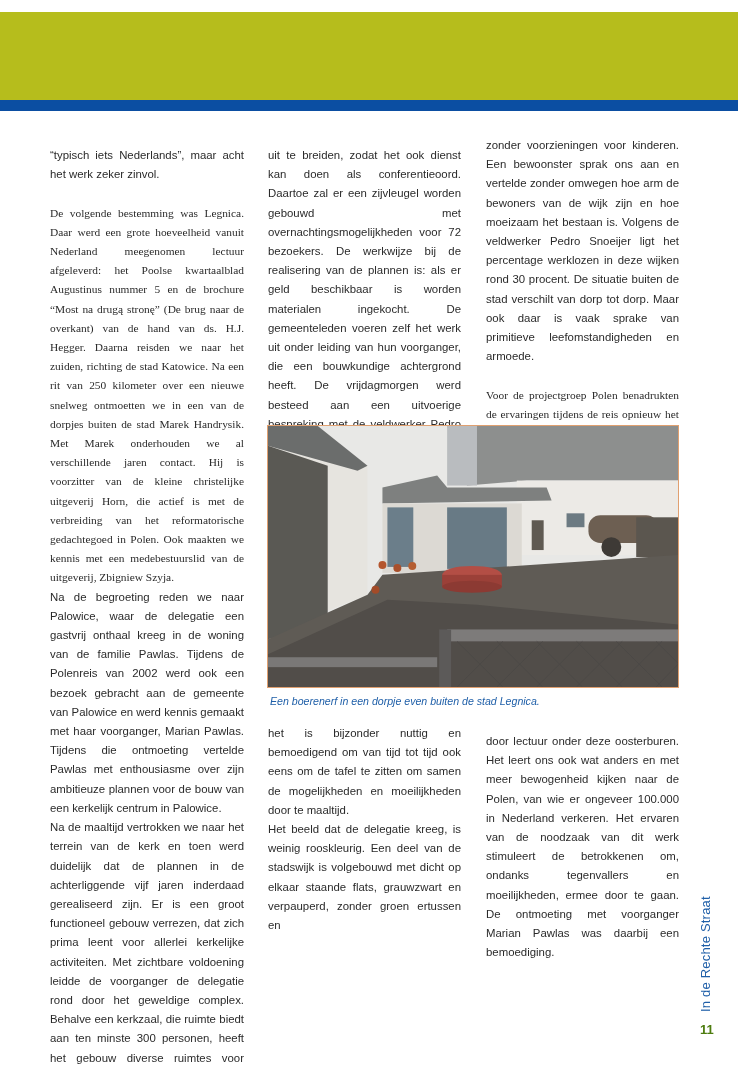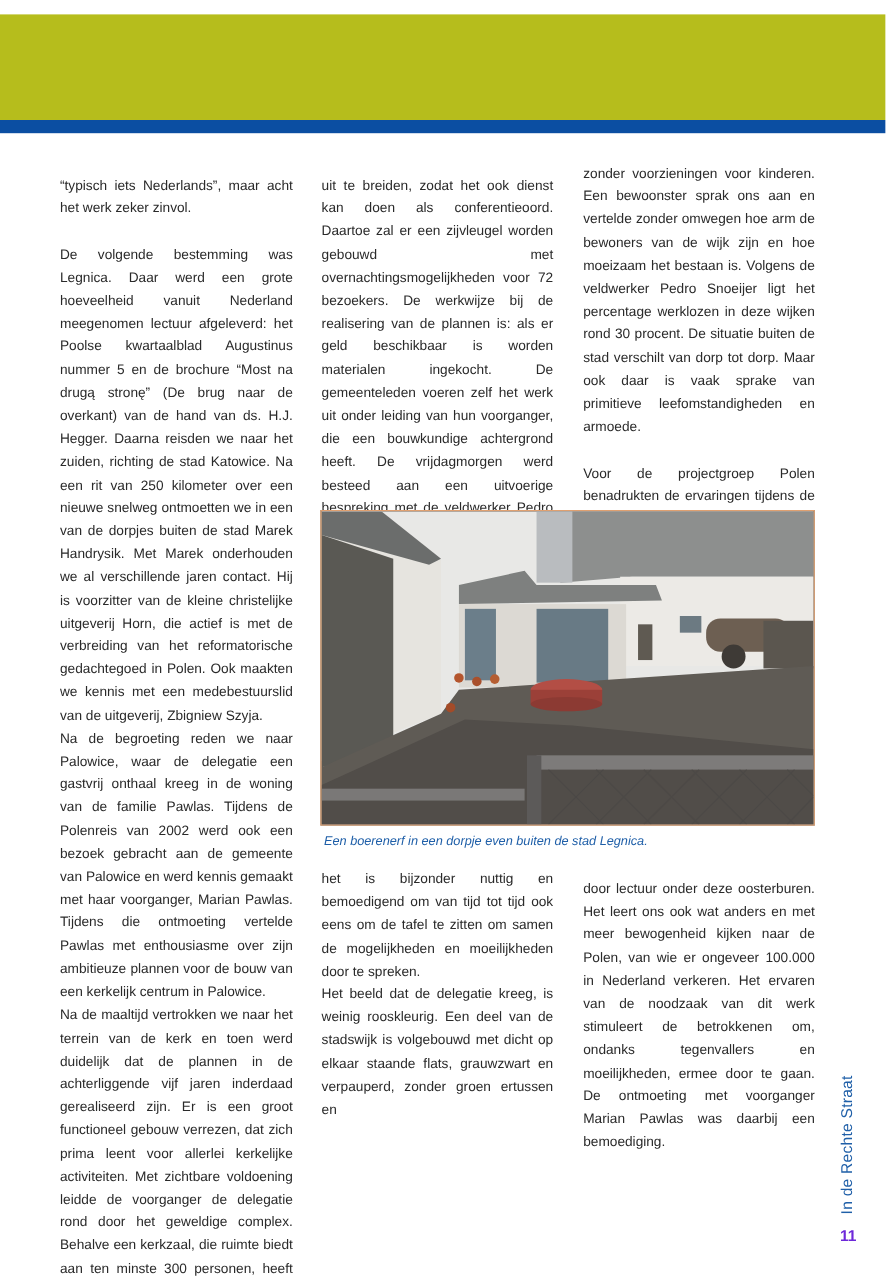--- a/index.html
+++ b/index.html
@@ -4,21 +4,21 @@
 <style>
   * { margin: 0; padding: 0; box-sizing: border-box; }
   html, body { width: 738px; height: 1068px; background: #ffffff; overflow: hidden; }
   body { position: relative; font-family: "Liberation Sans", "DejaVu Sans", sans-serif; color: #2a2a2a; }
 
   .band-green { position: absolute; left: 0; top: 12px; width: 738px; height: 88px; background: #b6bd1c; }
   .band-blue { position: absolute; left: 0; top: 100px; width: 738px; height: 11px; background: #0b4ea2; }
 
   .col { position: absolute; font-size: 11.4px; line-height: 19.2px; text-align: justify; }
   .col p { margin: 0; }
-  .col p.gap { margin-top: 19.2px; }
+  .col p.gap { margin-top: 19.2px; font-family: Liberation Serif, serif; }
   .col1 { left: 50px; top: 146px; width: 194px; }
   .col2 { left: 268px; top: 146px; width: 193px; }
   .col3 { left: 486px; top: 136px; width: 193px; }
   .col2b { left: 268px; top: 724px; width: 193px; }
   .col3b { left: 486px; top: 732px; width: 193px; }
 
   .photo-frame {
     position: absolute; left: 267px; top: 425px; width: 412px; height: 263px;
     border: 1px solid #e0a070; overflow: hidden; background: #6e6a62;
   }
@@ -29,21 +29,21 @@
     font-size: 10.6px; font-style: italic; color: #1f5fa8; line-height: 16px;
   }
 
   .side-label {
     position: absolute; left: 698px; top: 1012px;
     transform-origin: 0 0; transform: rotate(-90deg);
     font-size: 13px; color: #1f5fa8; white-space: nowrap; letter-spacing: 0.2px;
   }
   .page-number {
     position: absolute; left: 700px; top: 1022px;
-    font-size: 13px; font-weight: bold; color: #6d28d9;
+    font-size: 13px; font-weight: bold; color: #4d7c0f;
   }
 </style>
 </head>
 <body>
 
 <div class="band-green"></div>
 <div class="band-blue"></div>
 
 <div class="col col1">
   <p>“typisch iets Nederlands”, maar acht het werk zeker zinvol.</p>
@@ -113,21 +113,21 @@
       <line x1="356" y1="217" x2="310" y2="263"></line>
       <line x1="396" y1="217" x2="350" y2="263"></line>
       <line x1="412" y1="240" x2="390" y2="263"></line>
     </g>
   </svg>
 </div>
 
 <div class="caption">Een boerenerf in een dorpje even buiten de stad Legnica.</div>
 
 <div class="col col2b">
-  <p>het is bijzonder nuttig en bemoedigend om van tijd tot tijd ook eens om de tafel te zitten om samen de mogelijkheden en moeilijkheden door te spreken.</p>
+  <p>het is bijzonder nuttig en bemoedigend om van tijd tot tijd ook eens om de tafel te zitten om samen de mogelijkheden en moeilijkheden door te maaltijd.</p>
   <p>Het beeld dat de delegatie kreeg, is weinig rooskleurig. Een deel van de stadswijk is volgebouwd met dicht op elkaar staande flats, grauwzwart en verpauperd, zonder groen ertussen en</p>
 </div>
 
 <div class="col col3b">
   <p>door lectuur onder deze oosterburen. Het leert ons ook wat anders en met meer bewogenheid kijken naar de Polen, van wie er ongeveer 100.000 in Nederland verkeren. Het ervaren van de noodzaak van dit werk stimuleert de betrokkenen om, ondanks tegenvallers en moeilijkheden, ermee door te gaan. De ontmoeting met voorganger Marian Pawlas was daarbij een bemoediging.</p>
 </div>
 
 <div class="side-label">In de Rechte Straat</div>
 <div class="page-number">11</div>
 

